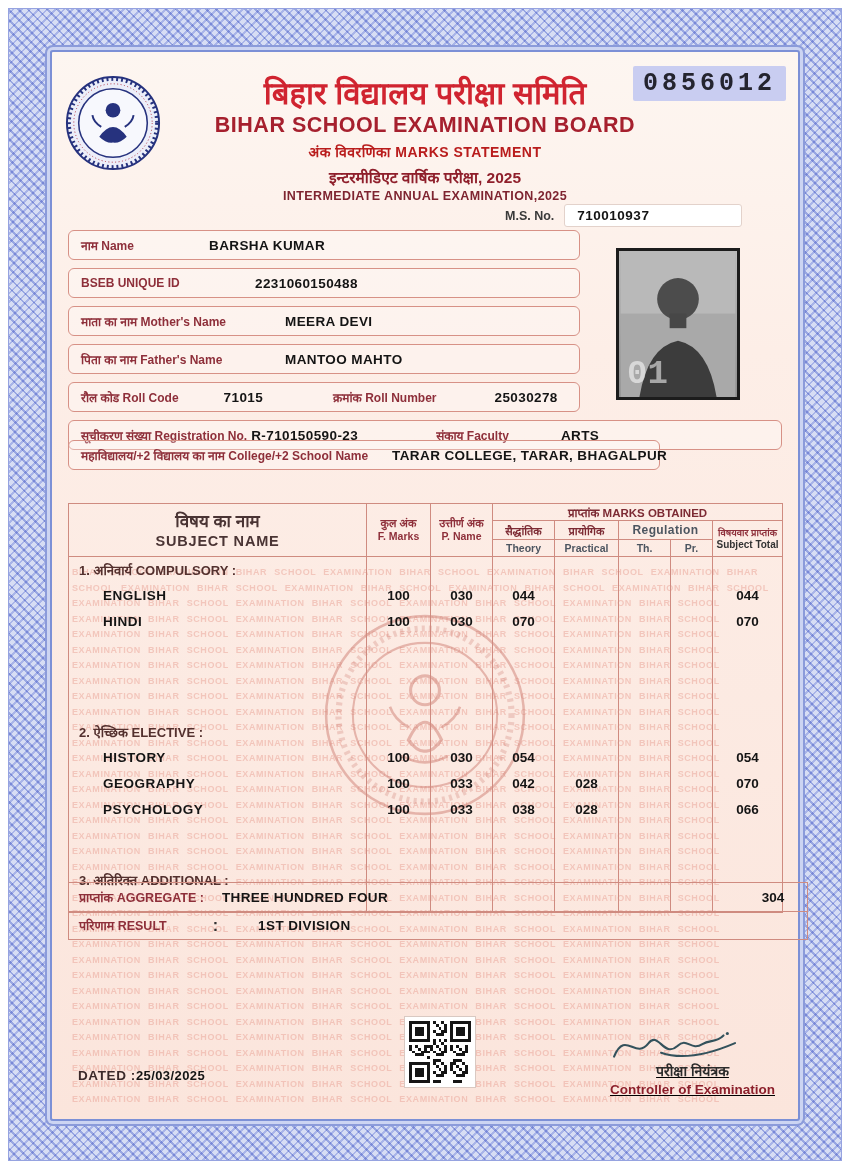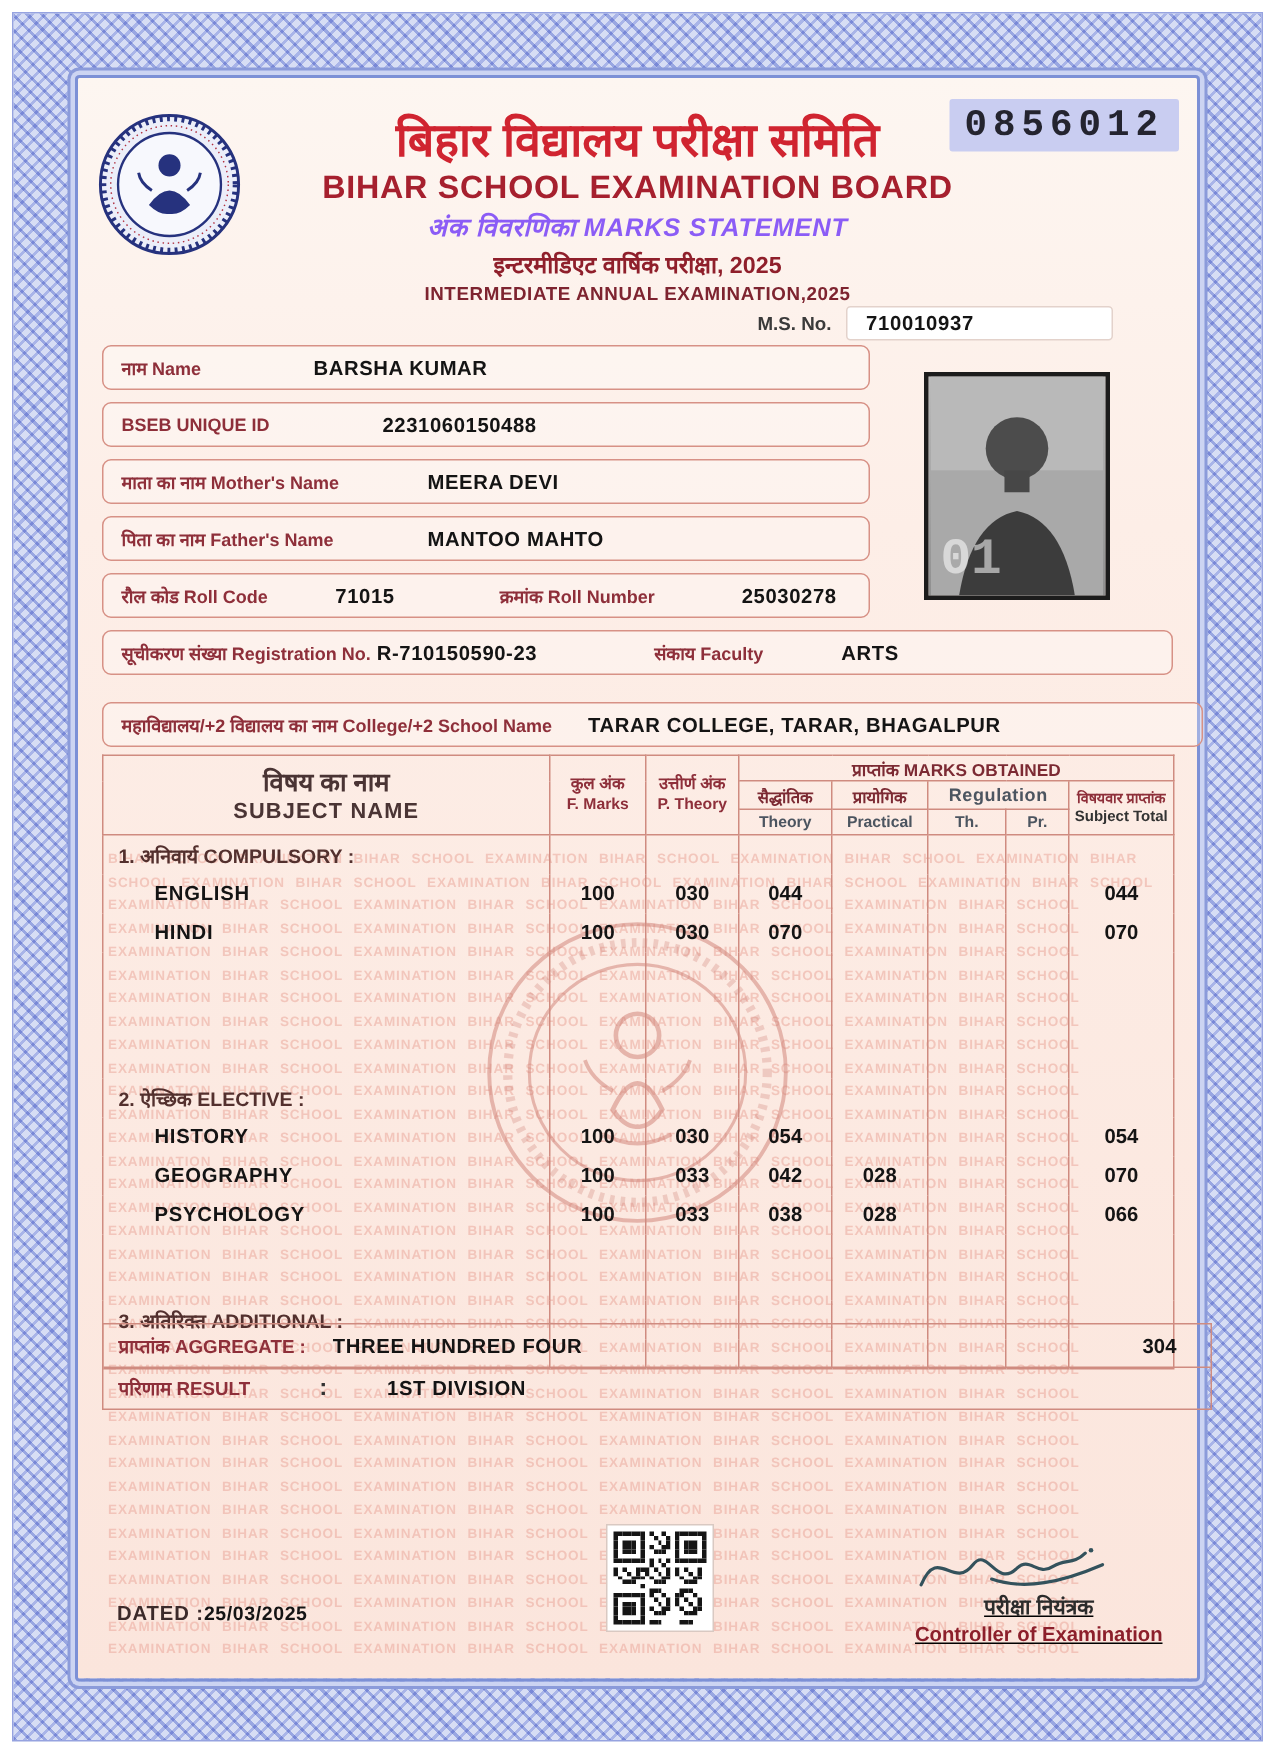--- a/index.html
+++ b/index.html
@@ -34,21 +34,21 @@
     line-height:15.5px;letter-spacing:.6px;word-spacing:4px;text-transform:uppercase;}
   .wm-seal{position:absolute;left:322px;top:612px;width:206px;height:206px;z-index:1;opacity:.5;}
 
   .content{position:absolute;inset:0;z-index:2;}
 
   
   .logo{position:absolute;left:64px;top:74px;width:98px;height:98px;}
   .hdr{position:absolute;left:150px;right:150px;top:76px;text-align:center;}
   .hdr .t-hi{font-size:31px;font-weight:bold;color:var(--red1);line-height:36px;}
   .hdr .t-en{font-size:21.5px;font-weight:bold;color:var(--red2);letter-spacing:.5px;line-height:27px;}
-  .hdr .t-ms{font-size:17px;font-weight:bold;color:#8b5cf6;letter-spacing:.5px;line-height:26px;font-style:italic;}
+  .hdr .t-ms{font-size:14px;font-weight:bold;color:#b91c1c;letter-spacing:.5px;line-height:26px;}
   .hdr .t-ex-hi{font-size:15.5px;font-weight:bold;color:var(--red3);line-height:21px;margin-top:2px;}
   .hdr .t-ex-en{font-size:12.5px;font-weight:bold;color:#7e2430;letter-spacing:.4px;line-height:17px;}
 
   .serial{position:absolute;top:66px;right:64px;background:#c9cdf1;color:#24242f;
     font-family:"Liberation Mono","DejaVu Sans Mono",monospace;font-weight:bold;
     font-size:25px;letter-spacing:4px;padding:3px 10px;border-radius:2px;}
 
   .msno{position:absolute;top:204px;left:505px;display:flex;align-items:center;gap:10px;}
   .msno .lbl{font-size:12.5px;font-weight:bold;color:#3a3a3a;}
   .msno .box{background:#ffffff;border:1px solid #e3d2cb;border-radius:3px;width:178px;
@@ -60,21 +60,21 @@
   .fbox .lbl{color:var(--label);font-size:12px;font-weight:600;white-space:nowrap;}
   .fbox .val{color:var(--ink);font-size:13.5px;font-weight:bold;letter-spacing:.4px;white-space:nowrap;}
   .lbl-name{min-width:102px}.lbl-uid{min-width:148px}.lbl-mom{min-width:178px}.lbl-dad{min-width:178px}
   .v-gap{margin-left:26px}
   .f-name{left:68px;top:230px;width:512px}
   .f-uid{left:68px;top:268px;width:512px}
   .f-mom{left:68px;top:306px;width:512px}
   .f-dad{left:68px;top:344px;width:512px}
   .f-roll{left:68px;top:382px;width:512px}
   .f-reg{left:68px;top:420px;width:714px}
-  .f-col{left:68px;top:468px;width:734px}
+  .f-col{left:68px;top:440px;width:592px}
 
   
   .photo{position:absolute;left:616px;top:248px;width:124px;height:152px;border:3px solid #1c1c1c;
     background:linear-gradient(180deg,#bcbcbc,#8f8f8f);overflow:hidden;}
   .photo svg{width:100%;height:100%;display:block;}
   .photo-mark{position:absolute;left:8px;bottom:4px;font-size:34px;font-weight:bold;
     color:rgba(255,255,255,.55);font-family:"Liberation Mono","DejaVu Sans Mono",monospace;}
 
   
   .marks-table{position:absolute;left:68px;top:503px;width:714px;border-collapse:collapse;
@@ -226,21 +226,21 @@
           <th class="h-sub" rowspan="3">
             <div class="hi">विषय का नाम</div>
             <div class="en">SUBJECT NAME</div>
           </th>
           <th class="h-two" rowspan="3">
             <div class="hi">कुल अंक</div>
             <div class="en">F. Marks</div>
           </th>
           <th class="h-two" rowspan="3">
             <div class="hi">उत्तीर्ण अंक</div>
-            <div class="en">P. Theory</div>
+            <div class="en">P. Name</div>
           </th>
           <th class="h-obt" colspan="5">प्राप्तांक MARKS OBTAINED</th>
         </tr>
         <tr>
           <th class="h-mid">सैद्धांतिक</th>
           <th class="h-mid">प्रायोगिक</th>
           <th class="h-reg" colspan="2">Regulation</th>
           <th class="h-tot" rowspan="2">
             <div class="hi">विषयवार प्राप्तांक</div>
             <div class="en">Subject Total</div>

